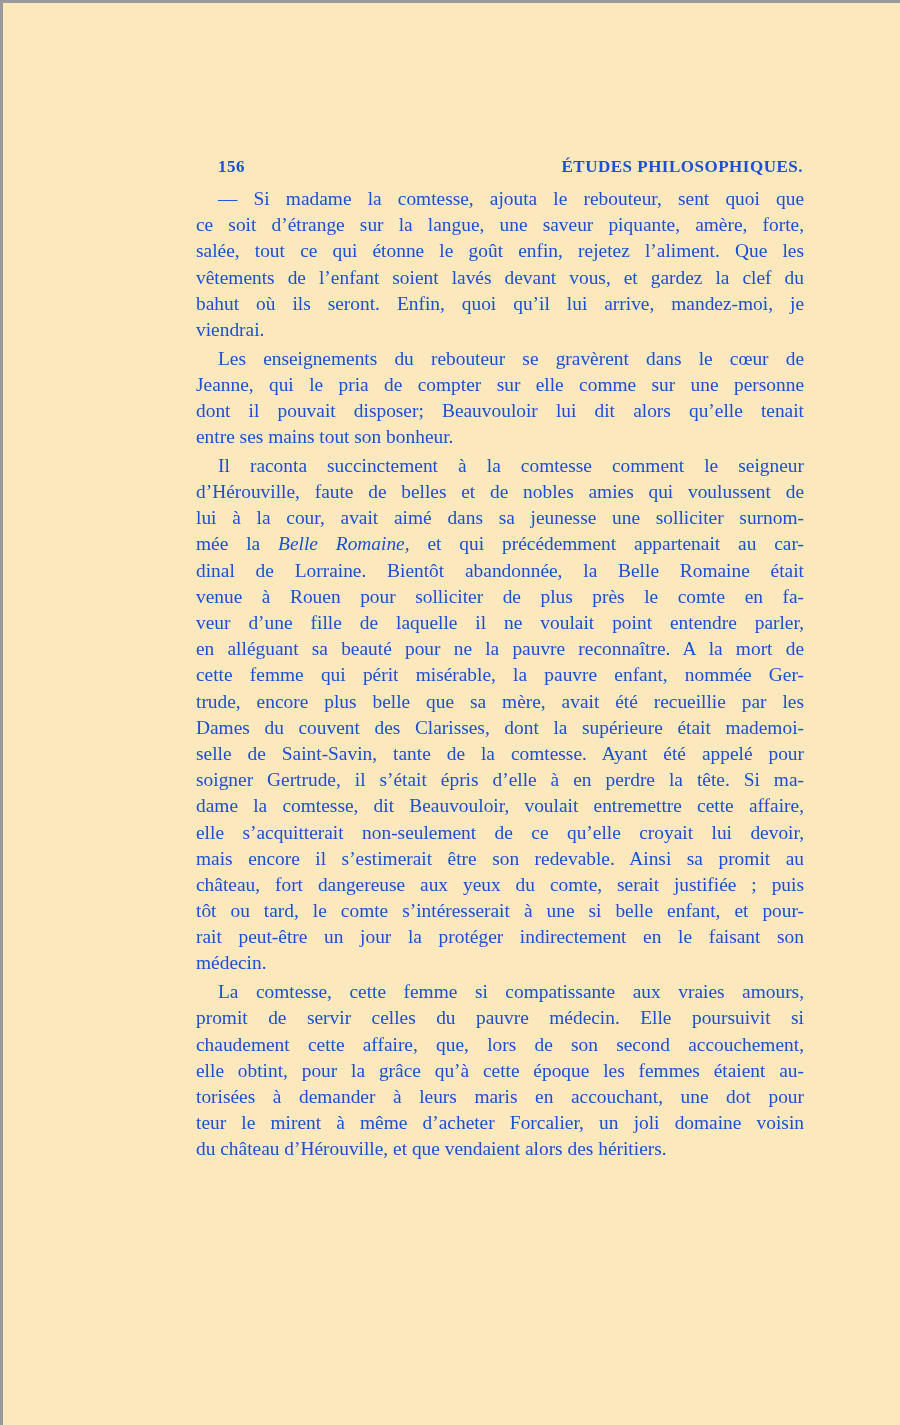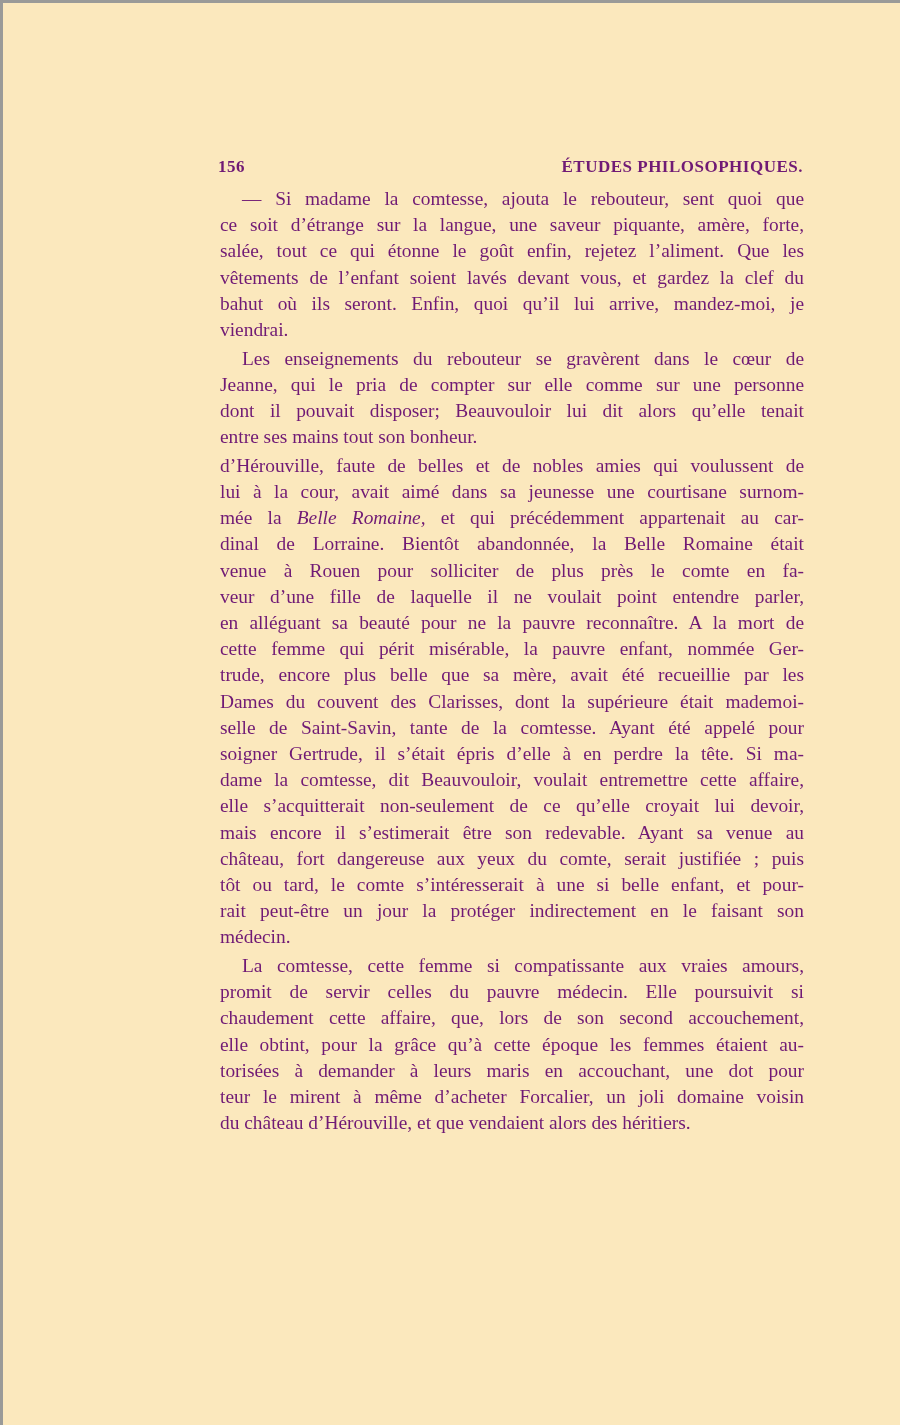--- a/index.html
+++ b/index.html
@@ -4,41 +4,41 @@
 <style>
   html, body { margin: 0; padding: 0; }
   body {
     width: 900px; height: 1425px; overflow: hidden;
     background: #9a9a98;
     font-family: "Liberation Serif", "DejaVu Serif", serif;
   }
   .page {
     position: absolute; left: 3px; top: 3px; width: 897px; height: 1422px;
     background: #fbe8bd;
-    color: #701a75;
+    color: #1d4ed8;
   }
   .header {
     position: absolute; left: 215px; top: 154px; width: 585px; height: 24px;
     font-size: 17px; font-weight: bold; letter-spacing: 0.5px;
   }
   .header .num { position: absolute; left: 0; top: 0; }
   .header .title { position: absolute; left: 0; right: 0; text-align: right; top: 0; }
   .body {
     position: absolute; left: 193px; top: 183px; width: 608px;
     font-size: 19.4px; line-height: 26.2px;
     font-family: "Liberation Sans Narrow", "Liberation Serif", serif;
   }
   .line {
     display: block; height: 26.2px; white-space: nowrap;
     text-align: justify; text-align-last: justify;
     transform-origin: left center;
   }
   .line.last { text-align-last: left; }
   .line.indent { padding-left: 22px; }
-  .para { margin-bottom: 2.5px; margin-left: 24px; }
+  .para { margin-bottom: 2.5px; }
   i { font-style: italic; }
 </style>
 </head>
 <body>
 
 <div class="page">
   <div class="header">
     <span class="num">156</span>
     <span class="title">ÉTUDES PHILOSOPHIQUES.</span>
   </div>
@@ -51,35 +51,36 @@
         <span class="line">bahut où ils seront. Enfin, quoi qu’il lui arrive, mandez-moi, je</span>
         <span class="line last">viendrai.</span>
       </div>
       <div class="para">
         <span class="line indent">Les enseignements du rebouteur se gravèrent dans le cœur de</span>
         <span class="line">Jeanne, qui le pria de compter sur elle comme sur une personne</span>
         <span class="line">dont il pouvait disposer; Beauvouloir lui dit alors qu’elle tenait</span>
         <span class="line last">entre ses mains tout son bonheur.</span>
       </div>
       <div class="para">
+        <span class="line indent">Il raconta succinctement à la comtesse comment le seigneur</span>
         <span class="line">d’Hérouville, faute de belles et de nobles amies qui voulussent de</span>
-        <span class="line">lui à la cour, avait aimé dans sa jeunesse une courtisane surnom-</span>
+        <span class="line">lui à la cour, avait aimé dans sa jeunesse une solliciter surnom-</span>
         <span class="line">mée la <i>Belle Romaine,</i> et qui précédemment appartenait au car-</span>
         <span class="line">dinal de Lorraine. Bientôt abandonnée, la Belle Romaine était</span>
         <span class="line">venue à Rouen pour solliciter de plus près le comte en fa-</span>
         <span class="line">veur d’une fille de laquelle il ne voulait point entendre parler,</span>
         <span class="line">en alléguant sa beauté pour ne la pauvre reconnaître. A la mort de</span>
         <span class="line">cette femme qui périt misérable, la pauvre enfant, nommée Ger-</span>
         <span class="line">trude, encore plus belle que sa mère, avait été recueillie par les</span>
         <span class="line">Dames du couvent des Clarisses, dont la supérieure était mademoi-</span>
         <span class="line">selle de Saint-Savin, tante de la comtesse. Ayant été appelé pour</span>
         <span class="line">soigner Gertrude, il s’était épris d’elle à en perdre la tête. Si ma-</span>
         <span class="line">dame la comtesse, dit Beauvouloir, voulait entremettre cette affaire,</span>
         <span class="line">elle s’acquitterait non-seulement de ce qu’elle croyait lui devoir,</span>
-        <span class="line">mais encore il s’estimerait être son redevable. Ayant sa venue au</span>
+        <span class="line">mais encore il s’estimerait être son redevable. Ainsi sa promit au</span>
         <span class="line">château, fort dangereuse aux yeux du comte, serait justifiée ; puis</span>
         <span class="line">tôt ou tard, le comte s’intéresserait à une si belle enfant, et pour-</span>
         <span class="line">rait peut-être un jour la protéger indirectement en le faisant son</span>
         <span class="line last">médecin.</span>
       </div>
       <div class="para">
         <span class="line indent">La comtesse, cette femme si compatissante aux vraies amours,</span>
         <span class="line">promit de servir celles du pauvre médecin. Elle poursuivit si</span>
         <span class="line">chaudement cette affaire, que, lors de son second accouchement,</span>
         <span class="line">elle obtint, pour la grâce qu’à cette époque les femmes étaient au-</span>

